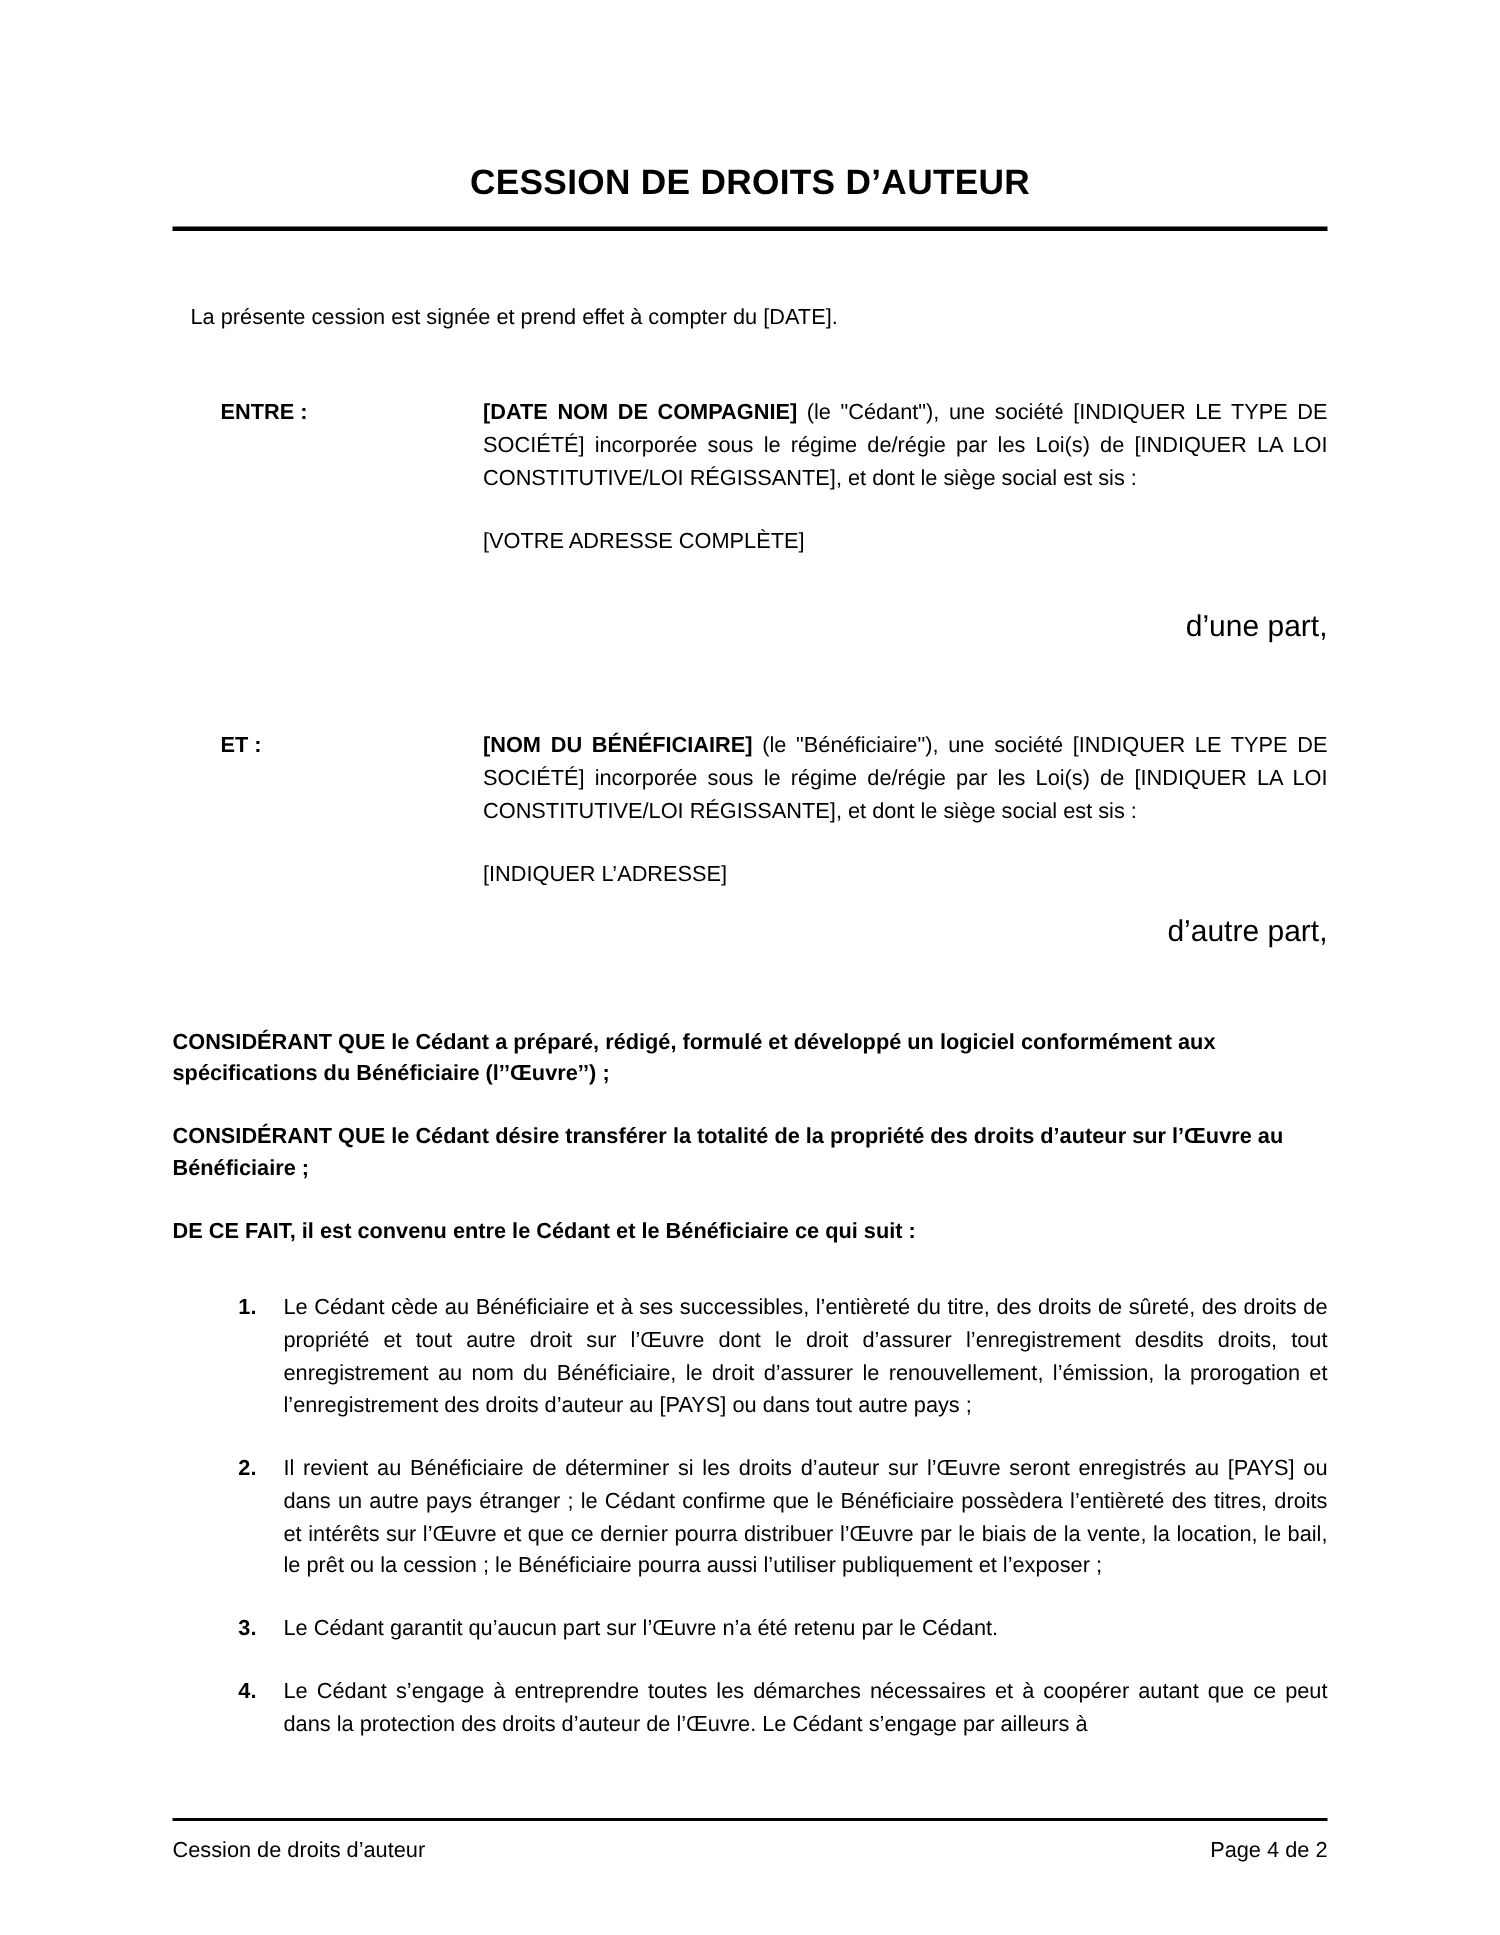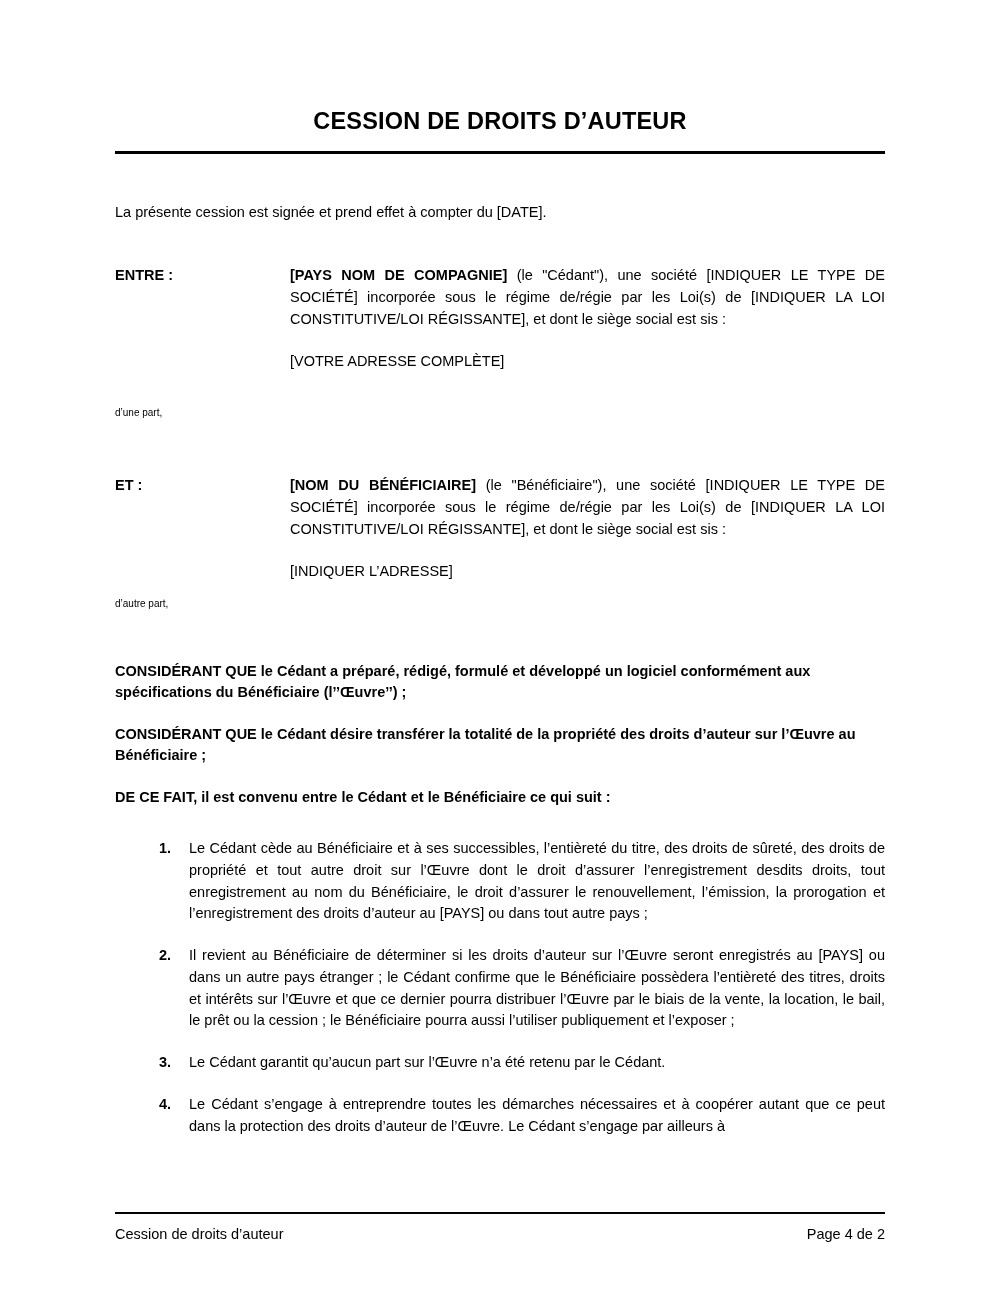--- a/index.html
+++ b/index.html
@@ -32,52 +32,55 @@
   }
   .title-rule {
     border: none;
     border-top: 3px solid #000;
     margin: 16px 0 0 0;
   }
   .intro-line {
     font-size: 14.5px;
     margin-top: 48px;
     line-height: 1.45;
+    margin-left: 12px;
   }
   .party-block {
     display: flex;
     margin-top: 42px;
   }
   .party-block.second {
     margin-top: 57px;
   }
   .party-label {
     width: 175px;
     flex: 0 0 175px;
     font-size: 14.5px;
     font-weight: bold;
     line-height: 1.5;
+    margin-left: 32px;
   }
   .party-body {
     flex: 1 1 auto;
     font-size: 14.5px;
     line-height: 1.5;
     text-align: justify;
   }
   .party-body p {
     margin: 0;
   }
   .party-body p + p {
     margin-top: 21px;
   }
   .party-body strong {
     font-weight: bold;
   }
   .side-note {
-    font-size: 10px;
+    text-align: right;
+    font-size: 20px;
     margin-top: 34px;
   }
   .side-note.second {
     margin-top: 15px;
   }
   .recitals {
     margin-top: 52px;
   }
   .recitals p {
     font-size: 14.5px;
@@ -125,21 +128,21 @@
 <div class="page">
 
   <h1 class="doc-title">CESSION DE DROITS D’AUTEUR</h1>
   <hr class="title-rule">
 
   <p class="intro-line">La présente cession est signée et prend effet à compter du [DATE].</p>
 
   <div class="party-block">
     <div class="party-label">ENTRE :</div>
     <div class="party-body">
-      <p><strong>[PAYS NOM DE COMPAGNIE]</strong><span> (le "Cédant"), une société [INDIQUER LE TYPE DE SOCIÉTÉ] incorporée sous le régime de/régie par les Loi(s) de [INDIQUER LA LOI CONSTITUTIVE/LOI RÉGISSANTE], et dont le siège social est sis :</span></p>
+      <p><strong>[DATE NOM DE COMPAGNIE]</strong><span> (le "Cédant"), une société [INDIQUER LE TYPE DE SOCIÉTÉ] incorporée sous le régime de/régie par les Loi(s) de [INDIQUER LA LOI CONSTITUTIVE/LOI RÉGISSANTE], et dont le siège social est sis :</span></p>
       <p>[VOTRE ADRESSE COMPLÈTE]</p>
     </div>
   </div>
 
   <div class="side-note">d’une part,</div>
 
   <div class="party-block second">
     <div class="party-label">ET :</div>
     <div class="party-body">
       <p><strong>[NOM DU BÉNÉFICIAIRE]</strong><span> (le "Bénéficiaire"), une société [INDIQUER LE TYPE DE SOCIÉTÉ] incorporée sous le régime de/régie par les Loi(s) de [INDIQUER LA LOI CONSTITUTIVE/LOI RÉGISSANTE], et dont le siège social est sis :</span></p>

